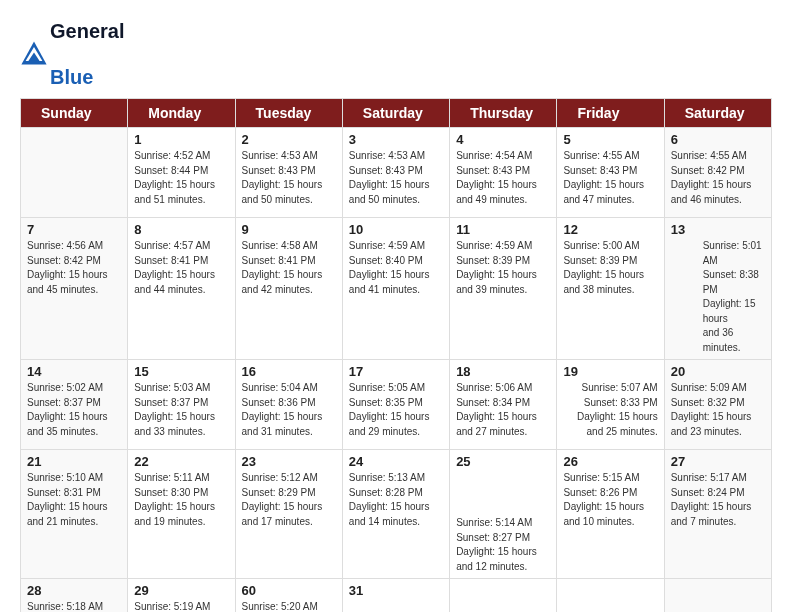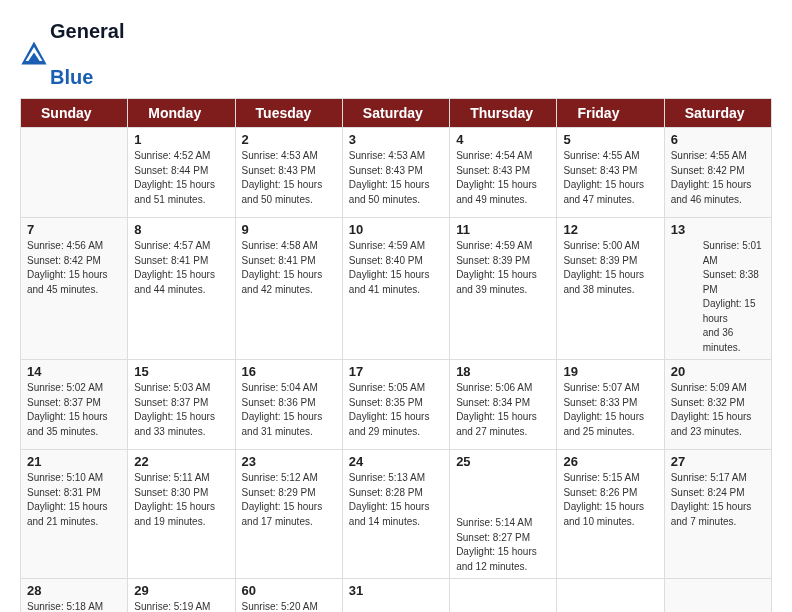--- a/index.html
+++ b/index.html
@@ -236,21 +236,21 @@
         </td>
         <td>
           <span class="day-number">18</span>
           <div class="day-info" style="white-space: pre-line;">Sunrise: 5:06 AM
 Sunset: 8:34 PM
 Daylight: 15 hours
 and 27 minutes.</div>
         </td>
         <td>
           <span class="day-number">19</span>
-          <div class="day-info" style="white-space: pre-line;">Sunrise: 5:07 AM
+          <div class="day-info" style="white-space: pre-line; text-align: right;">Sunrise: 5:07 AM
 Sunset: 8:33 PM
 Daylight: 15 hours
 and 25 minutes.</div>
         </td>
         <td>
           <span class="day-number">20</span>
           <div class="day-info" style="white-space: pre-line;">Sunrise: 5:09 AM
 Sunset: 8:32 PM
 Daylight: 15 hours
 and 23 minutes.</div>

